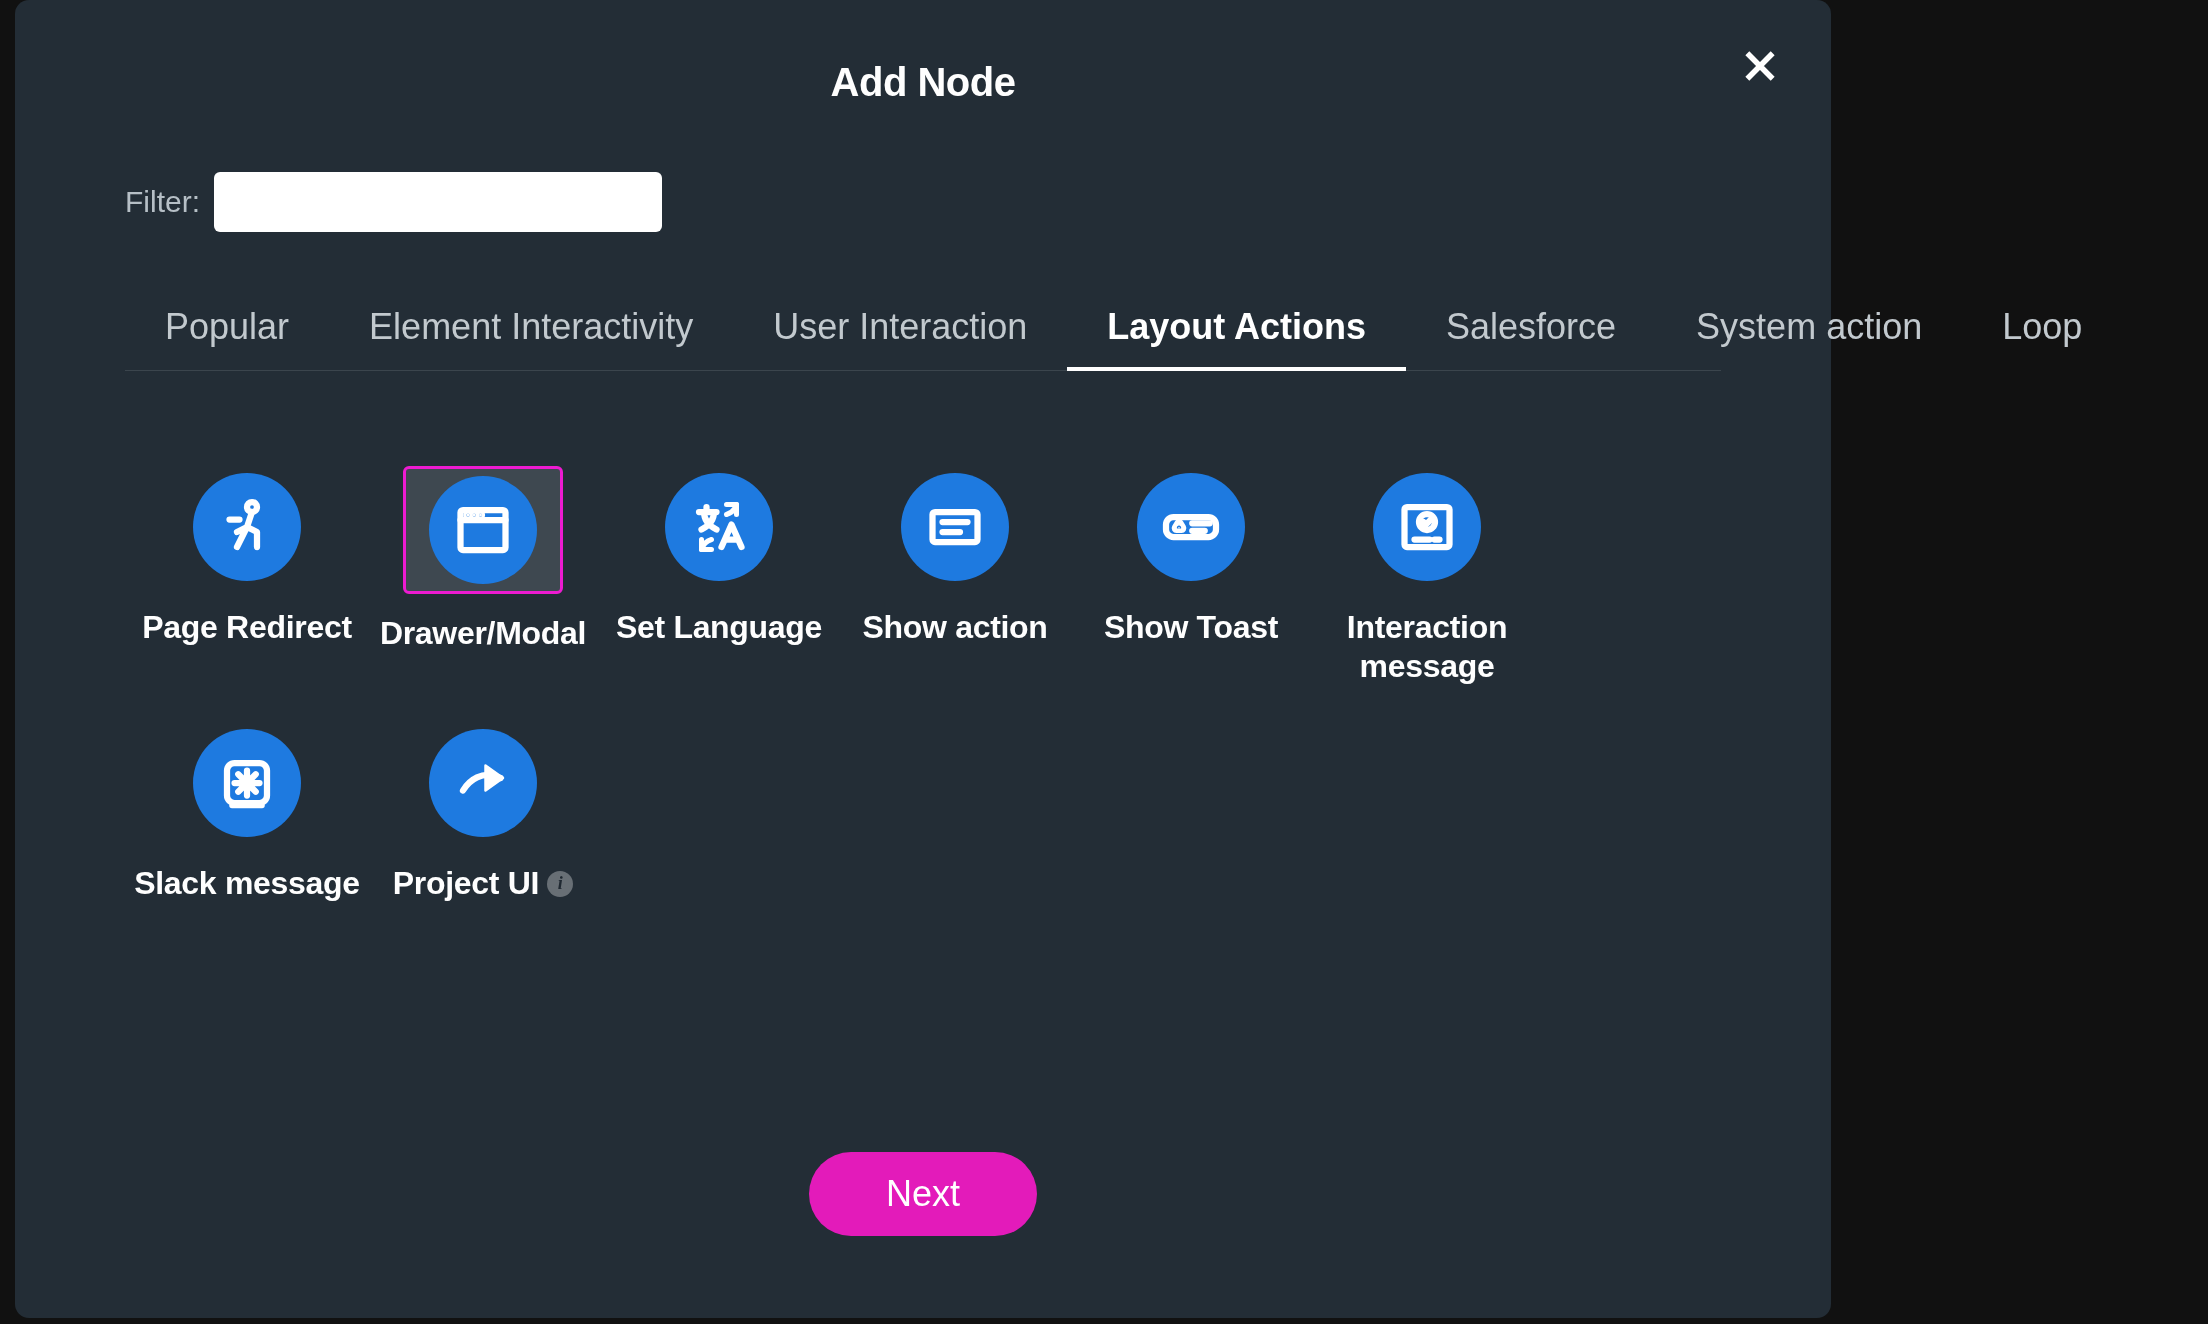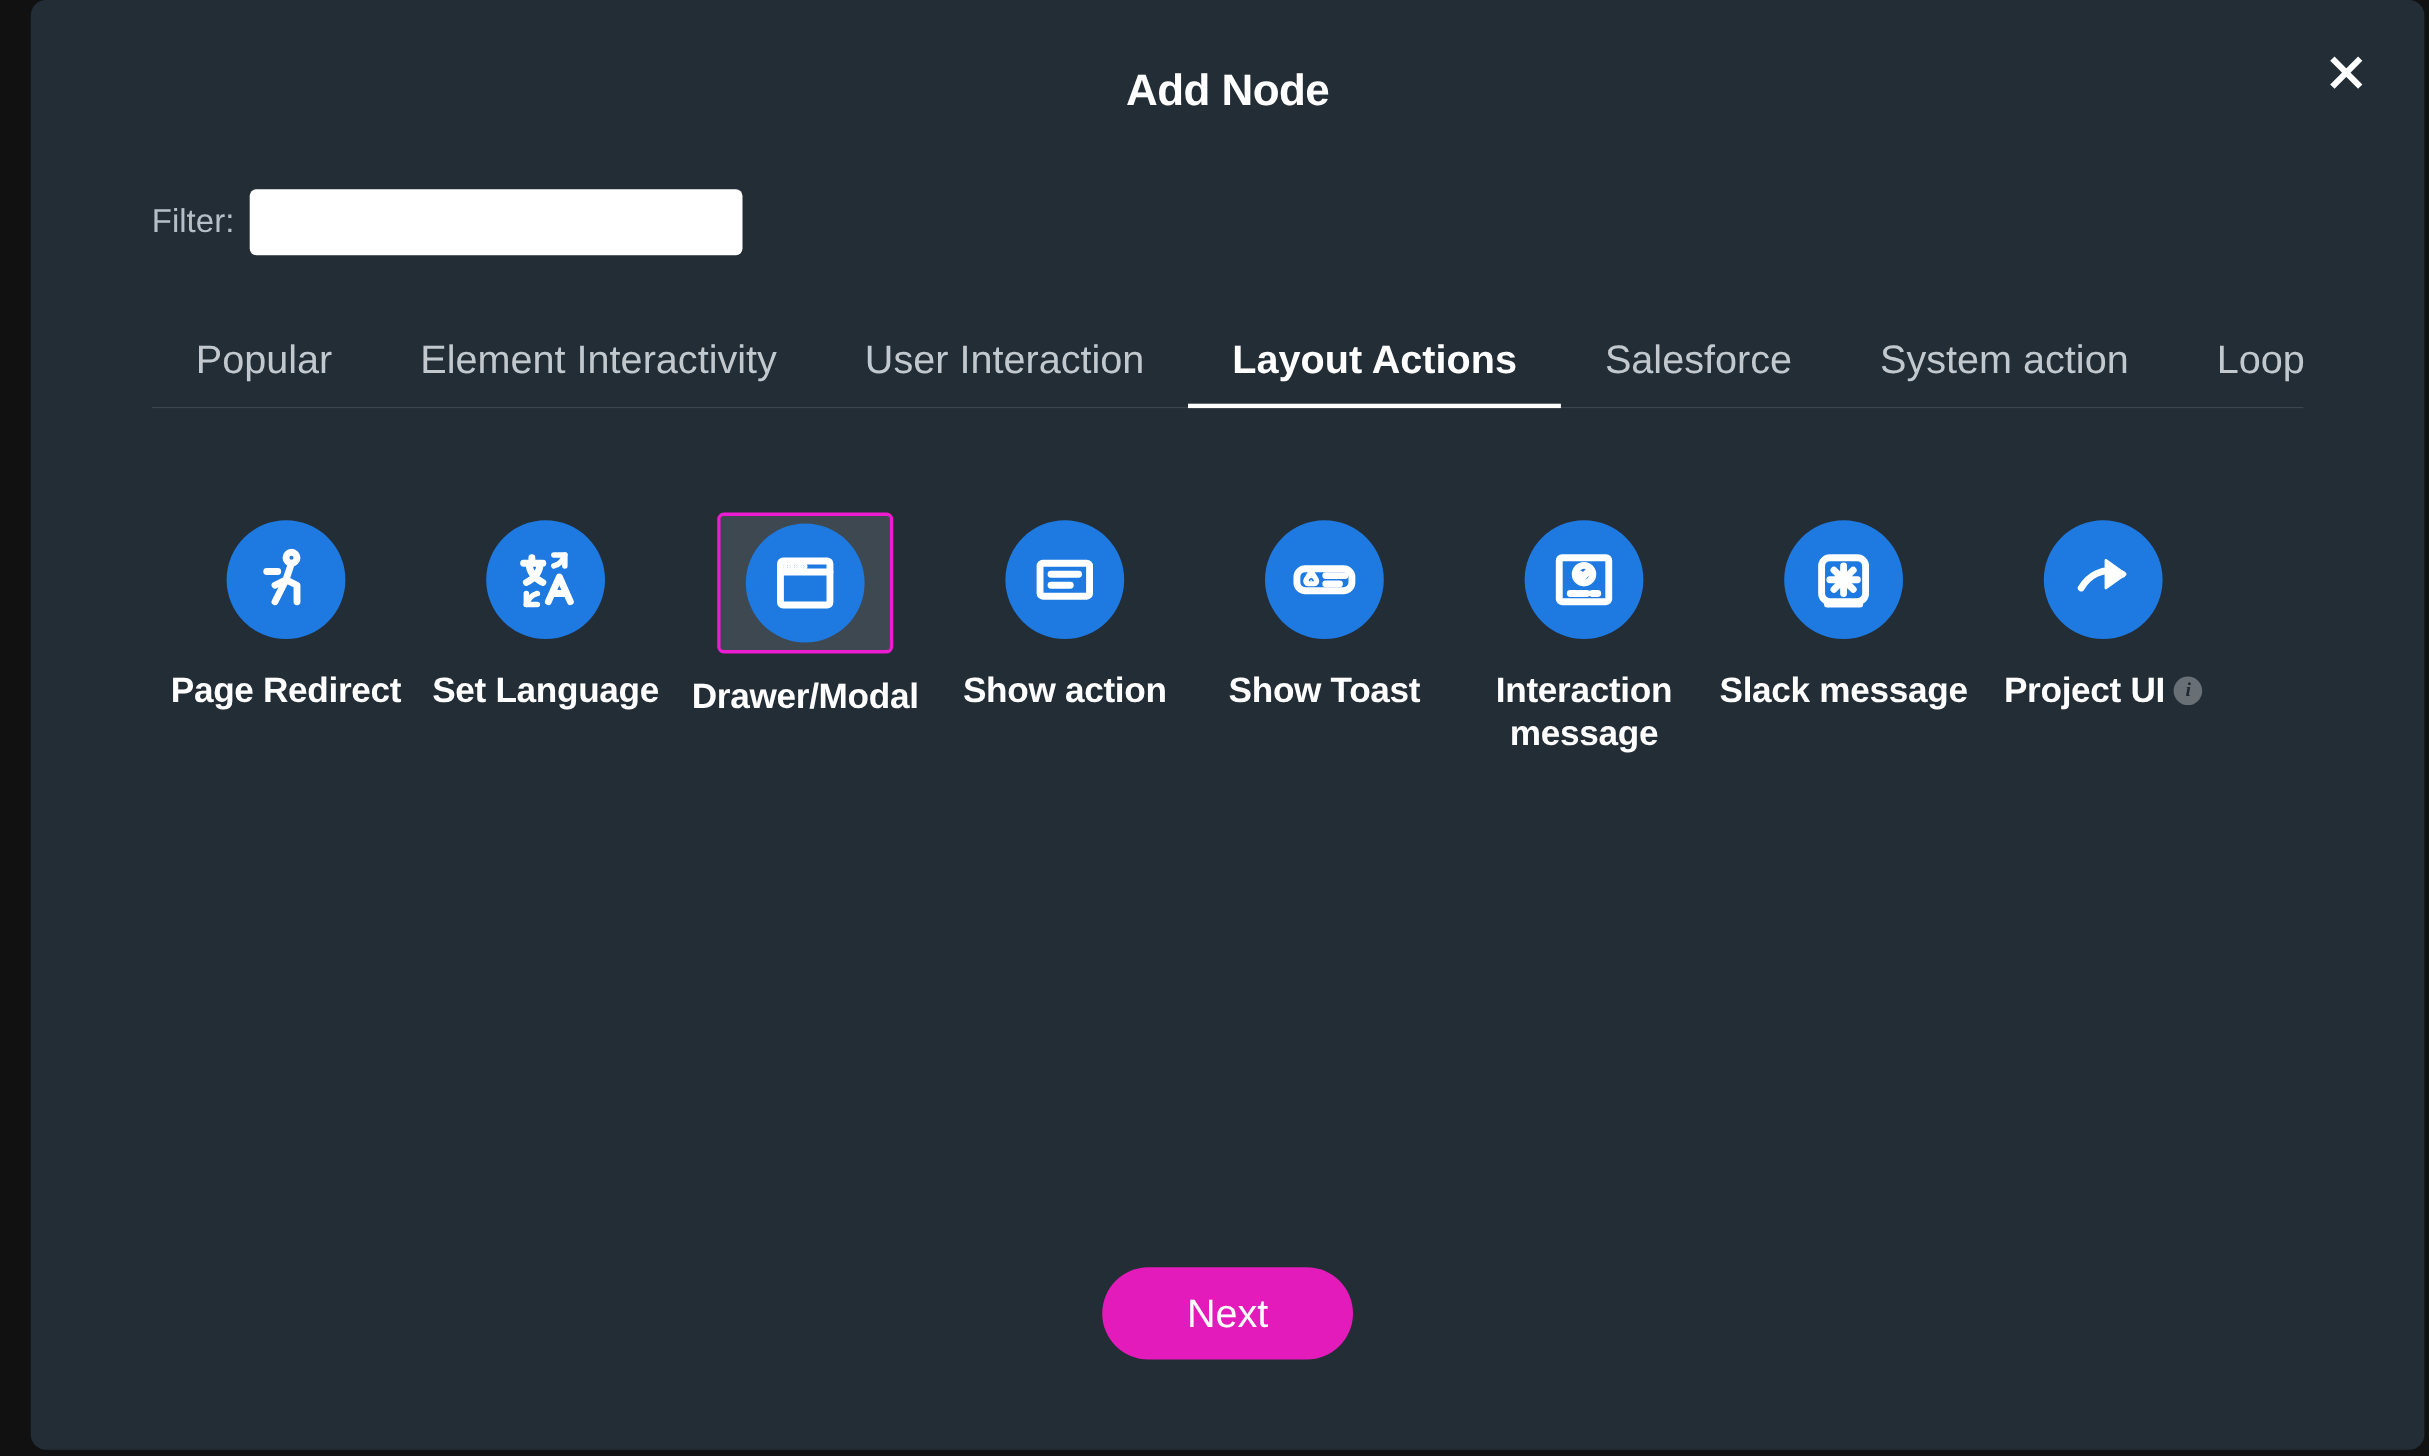--- a/index.html
+++ b/index.html
@@ -19,22 +19,22 @@
   html,body{
     margin:0; padding:0;
     width:2208px; height:1324px;
     background: #111;
     font-family: "Helvetica Neue", Arial, "Segoe UI", sans-serif;
     color: var(--text);
     overflow:hidden;
   }
   .modal{
     position:absolute;
-    top:0; left:28px;
-    width:2176px; height:1318px;
+    top:0; left:15px;
+    width:1816px; height:1318px;
     background: var(--panel);
     border-radius: 14px;
   }
   .close-btn{
     position:absolute;
     top:44px; right:48px;
     width:46px; height:46px;
     background:transparent;
     border:none;
     color:#fff;
@@ -195,53 +195,53 @@
             <svg viewBox="0 0 24 24">
               <circle cx="14" cy="4" r="2"></circle>
               <path d="M14 6 L12 12 L16 14 L16 20 M12 12 L8 14 M12 12 L8 20 M9 9 L5 9"></path>
             </svg>
           </div>
         </div>
         <div class="node-label">
           <span>Page Redirect</span>
         </div>
       </div>
+      <div class="node-card selected">
+        <div class="icon-wrap">
+          <div class="icon-circle">
+            <svg viewBox="0 0 24 24">
+              <rect x="3" y="4" width="18" height="16" rx="1"></rect>
+              <path d="M3 8 H21"></path>
+              <circle cx="6" cy="6" r="0.6" fill="#fff"></circle>
+              <circle cx="8.5" cy="6" r="0.6" fill="#fff"></circle>
+              <circle cx="11" cy="6" r="0.6" fill="#fff"></circle>
+            </svg>
+          </div>
+        </div>
+        <div class="node-label">
+          <span>Drawer/Modal</span>
+        </div>
+      </div>
       <div class="node-card">
         <div class="icon-wrap">
           <div class="icon-circle">
             <svg viewBox="0 0 24 24">
               <path d="M4 6 h7 M7 4 v2 M6 6 c0 4 3 6 5 7 M10 6 c0 4 -3 6 -5 7"></path>
               <path d="M13 20 l4 -9 l4 9 M14.5 17 h5"></path>
               <path d="M15 3 h4 v4" stroke-width="2"></path>
               <path d="M19 3 a6 6 0 0 1 -4 4" stroke-width="2"></path>
               <path d="M9 21 h-4 v-4" stroke-width="2"></path>
               <path d="M5 21 a6 6 0 0 1 4 -4" stroke-width="2"></path>
             </svg>
           </div>
         </div>
         <div class="node-label">
           <span>Set Language</span>
         </div>
       </div>
-      <div class="node-card selected">
-        <div class="icon-wrap">
-          <div class="icon-circle">
-            <svg viewBox="0 0 24 24">
-              <rect x="3" y="4" width="18" height="16" rx="1"></rect>
-              <path d="M3 8 H21"></path>
-              <circle cx="6" cy="6" r="0.6" fill="#fff"></circle>
-              <circle cx="8.5" cy="6" r="0.6" fill="#fff"></circle>
-              <circle cx="11" cy="6" r="0.6" fill="#fff"></circle>
-            </svg>
-          </div>
-        </div>
-        <div class="node-label">
-          <span>Drawer/Modal</span>
-        </div>
-      </div>
       <div class="node-card">
         <div class="icon-wrap">
           <div class="icon-circle">
             <svg viewBox="0 0 24 24">
               <rect x="3" y="6" width="18" height="12" rx="1"></rect>
               <path d="M7 10 h10 M7 14 h7"></path>
             </svg>
           </div>
         </div>
         <div class="node-label">

